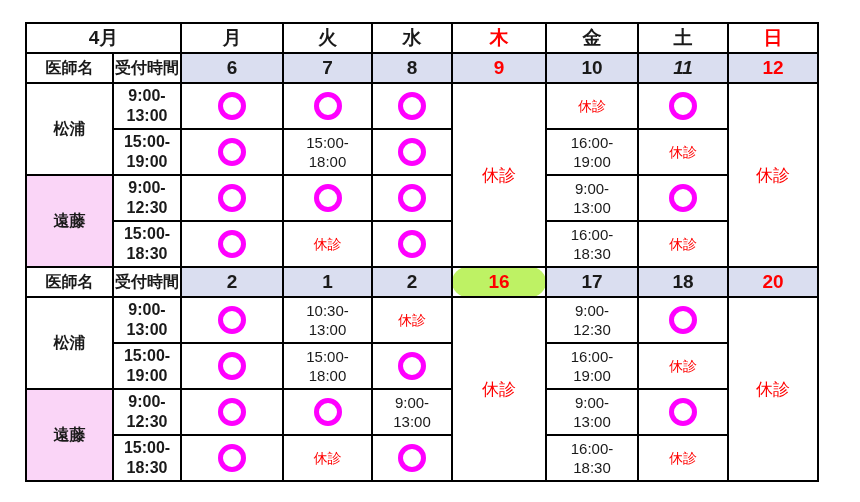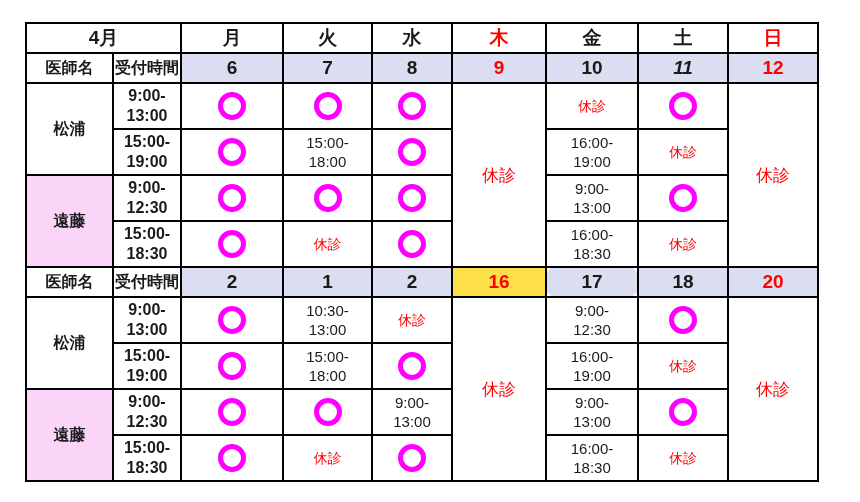--- a/index.html
+++ b/index.html
@@ -162,22 +162,22 @@
             </div>
           </td>
           <td class="avail-cell"><span class="closed-small">休診</span></td>
         </tr>
         <tr class="r-head">
           <td class="hdr-cell">医師名</td>
           <td class="hdr-cell">受付時間</td>
           <td class="date-cell" style="background: rgb(218, 222, 240);">2</td>
           <td class="date-cell" style="background: rgb(218, 222, 240);">1</td>
           <td class="date-cell" style="background: rgb(218, 222, 240);">2</td>
-          <td class="date-cell red-text" style="background: #fde047;">16</td>
-          <td class="date-cell" style="background: rgb(218, 222, 240); border-radius: 10px;">17</td>
+          <td class="date-cell red-text" style="background: #bef264; border-radius: 15px;">16</td>
+          <td class="date-cell" style="background: rgb(218, 222, 240);">17</td>
           <td class="date-cell" style="background: rgb(218, 222, 240);">18</td>
           <td class="date-cell red-text" style="background: rgb(218, 222, 240);">20</td>
         </tr>
         <tr class="r-slot">
           <td class="doc-cell" rowspan="2">松浦</td>
           <td class="slot-time-cell">
             <div>9:00-</div>
             <div>13:00</div>
           </td>
           <td class="avail-cell"><span class="circle-ring" style="border-color: rgb(255, 0, 255);"></span></td>

